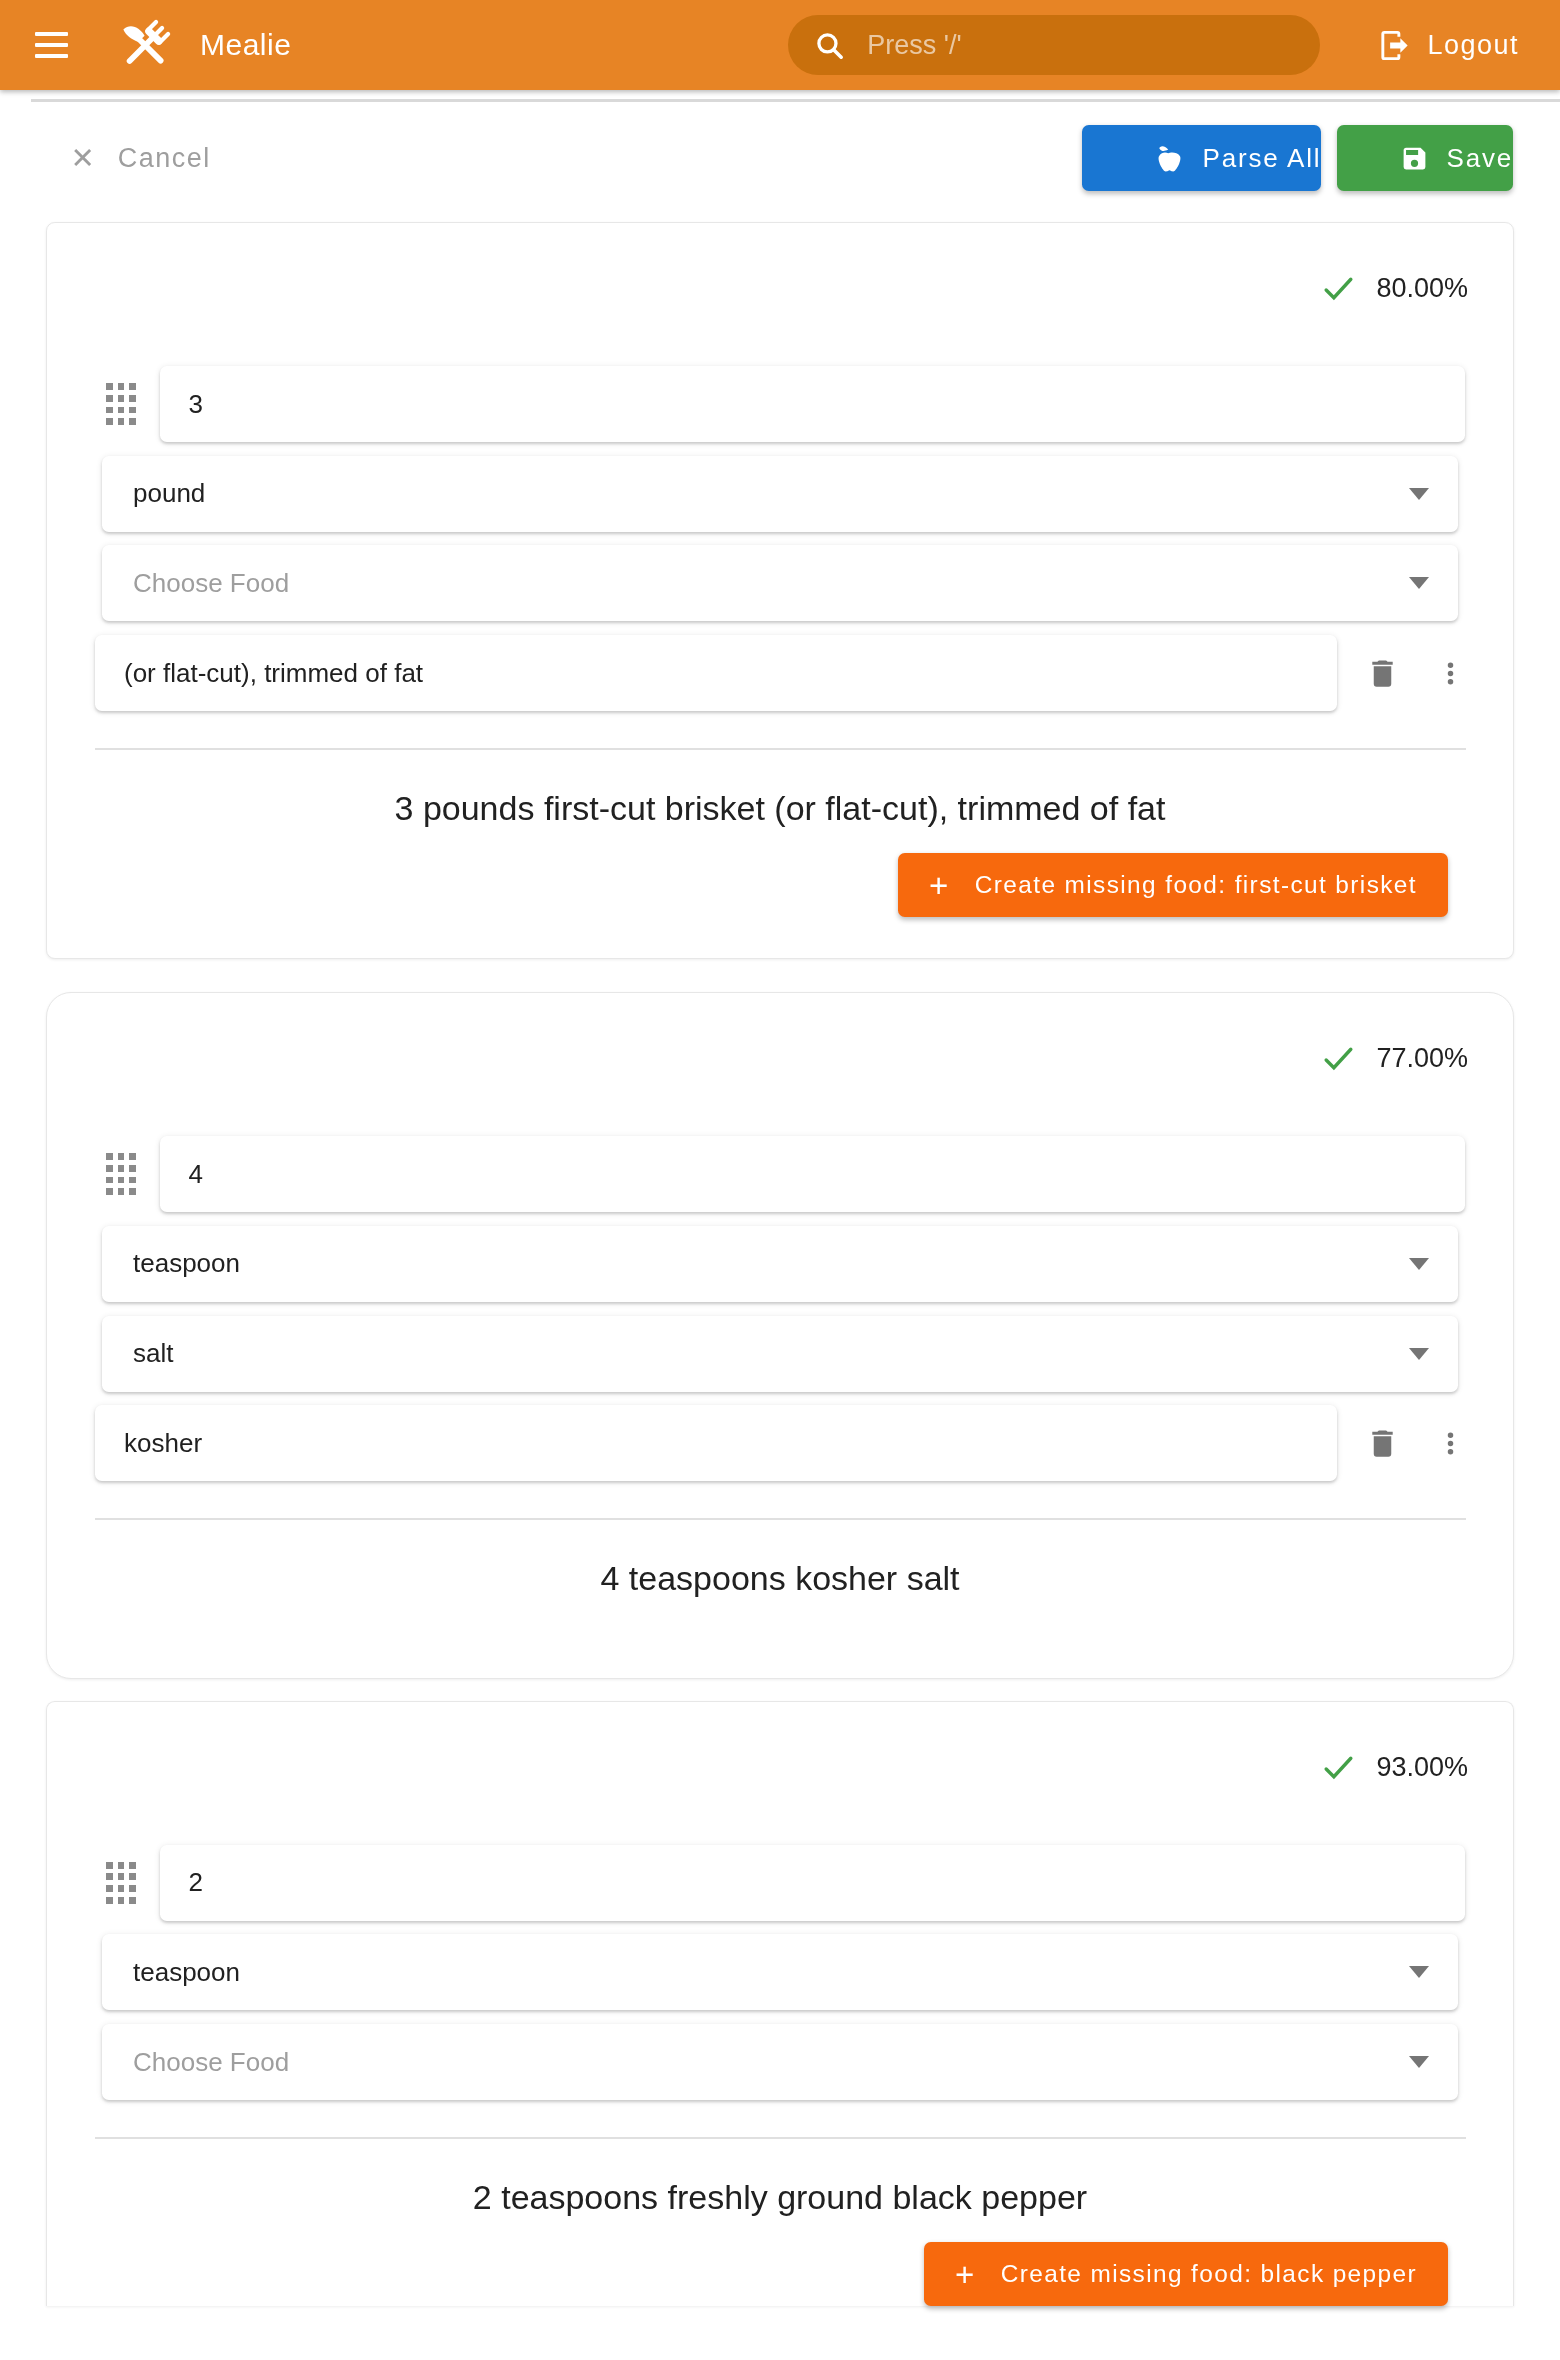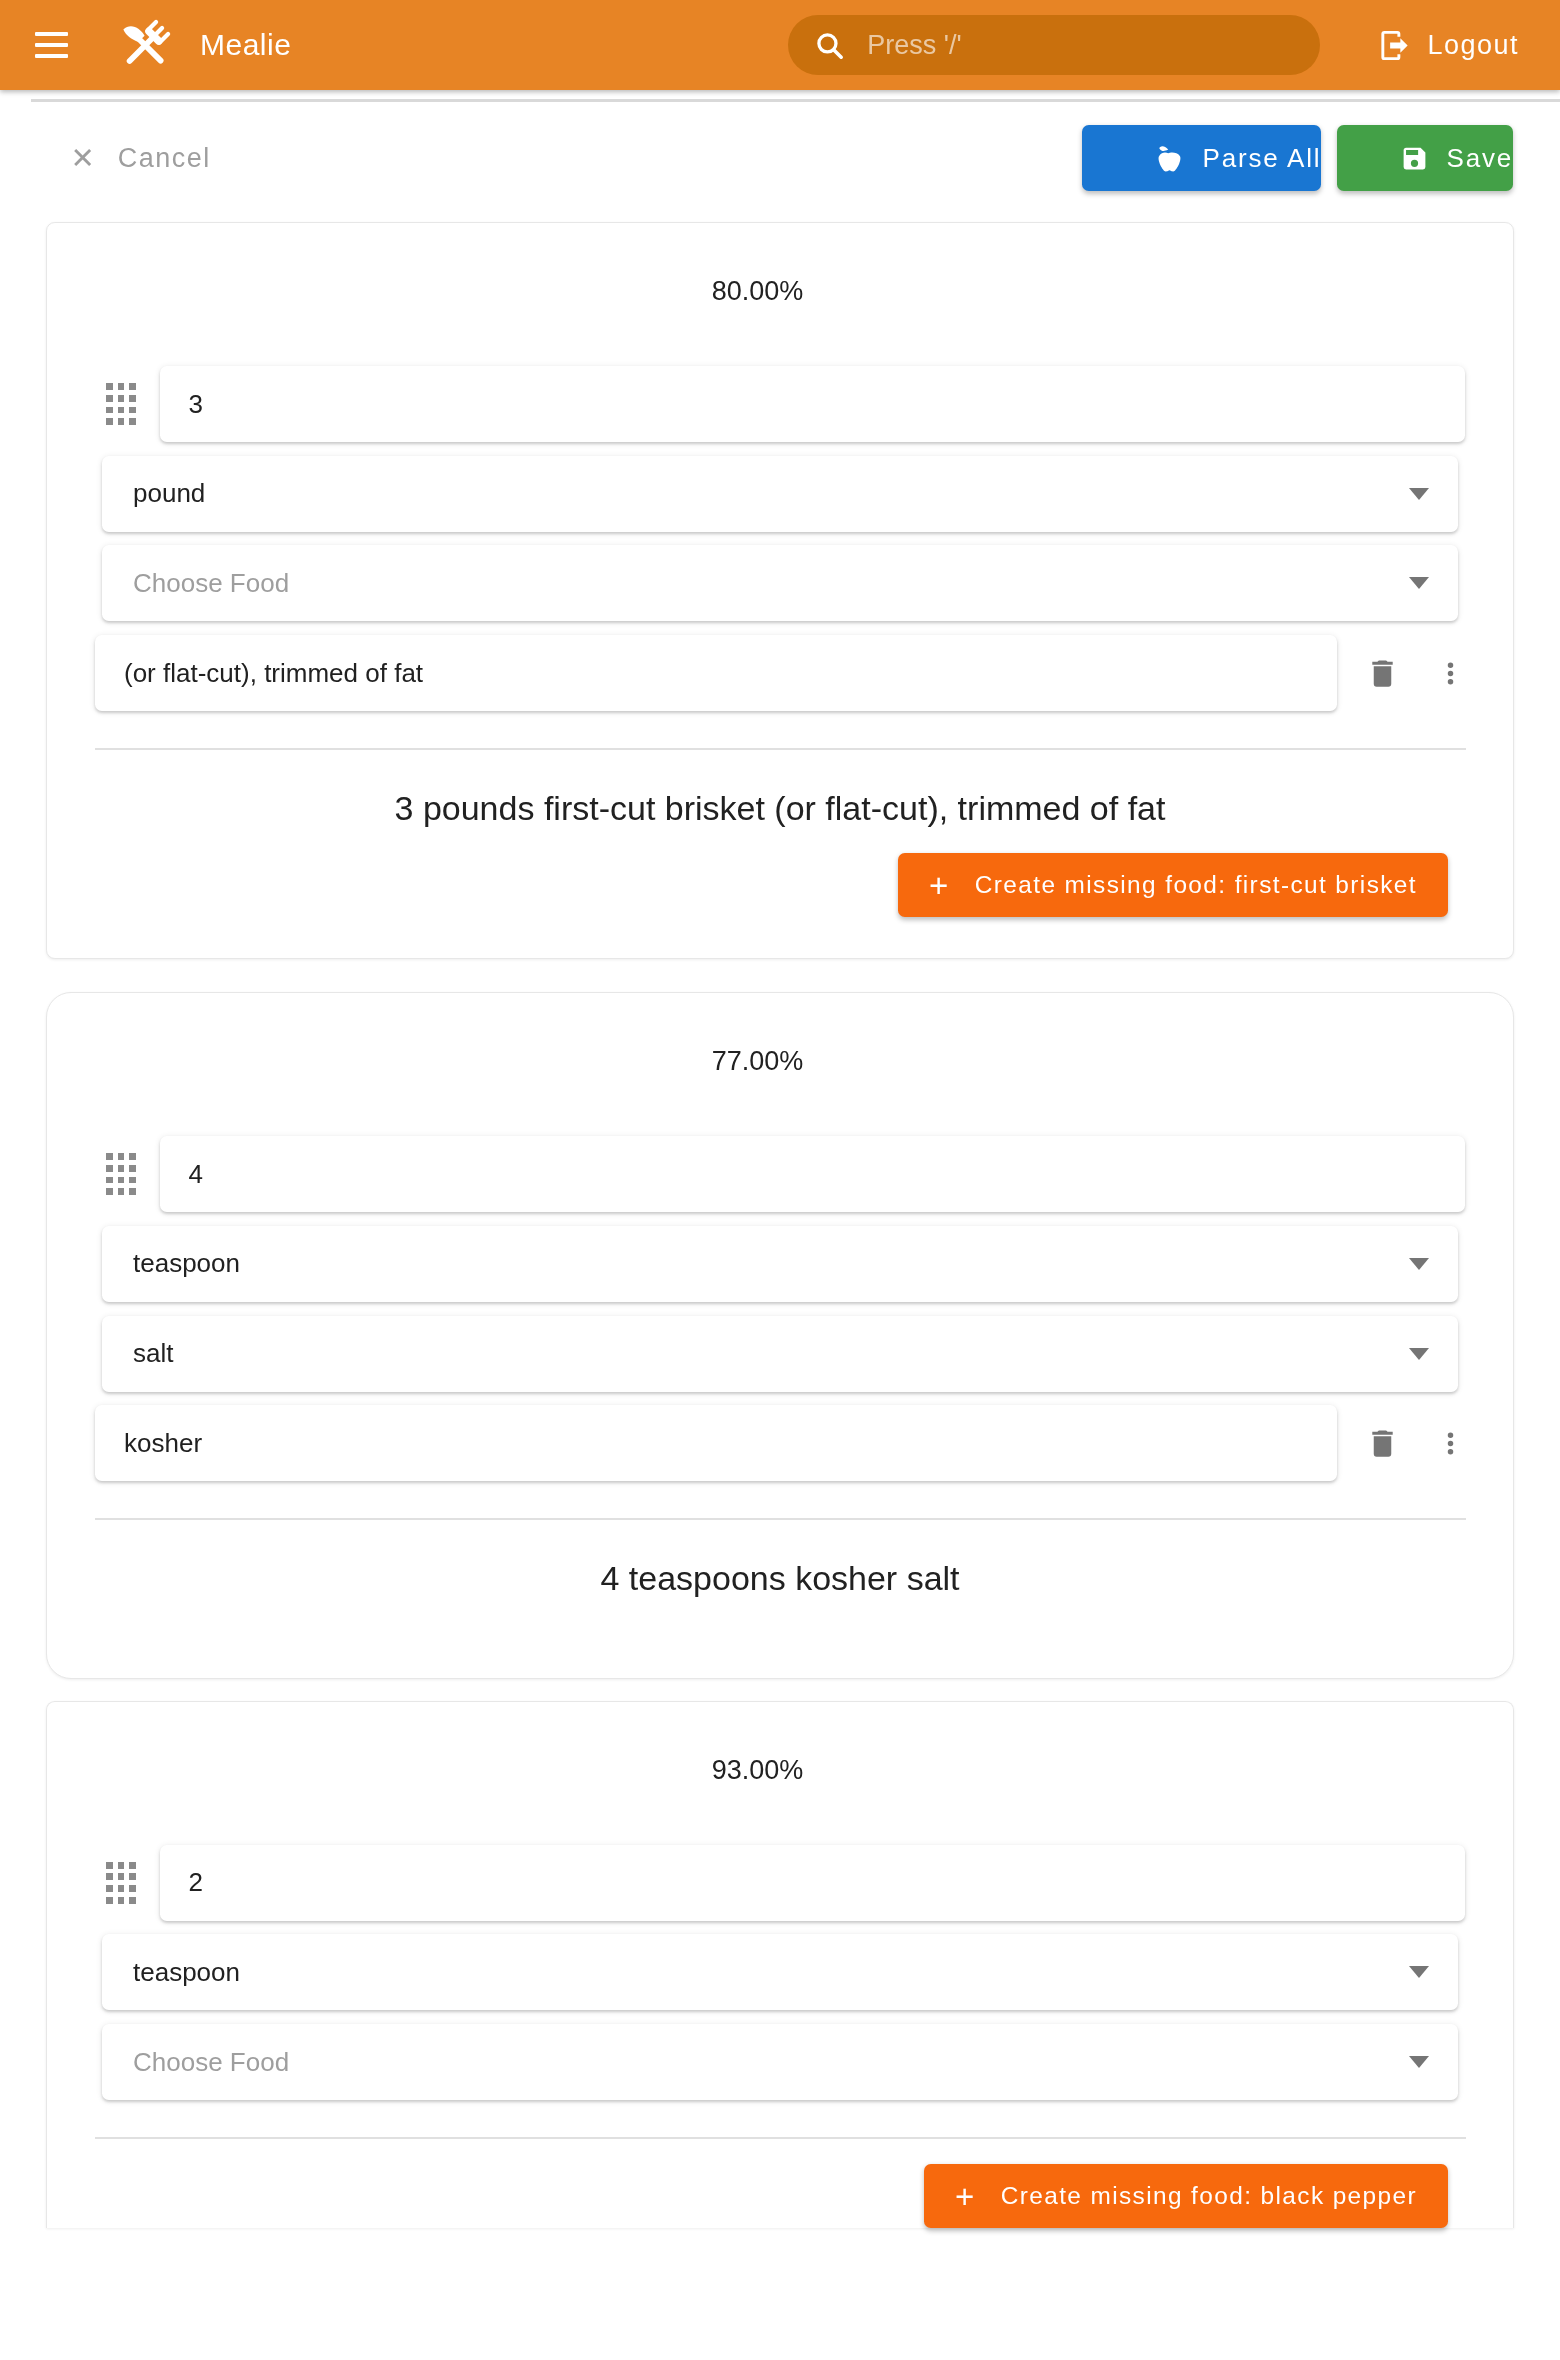--- a/index.html
+++ b/index.html
@@ -48,21 +48,21 @@
   .parse-all{margin-left:auto;background:var(--parse_all_bg);width:239px;}
   .save{margin-left:15.6px;background:var(--save_bg);width:176px;}
 
   
   .card{margin:31px 46px 0 46px;background:#fff;border:1px solid #E7E7E7;border-radius:8.8px;
     box-shadow:0 1px 2.9px rgba(0,0,0,.07);display:flex;flex-direction:column;padding-bottom:41px;}
   .card.no-create{margin-top:33px;padding-bottom:80px;border-radius:25px;}
   .card.clipped{margin-top:21.5px;border-bottom:none;border-radius:8.8px 8.8px 0 0;padding-bottom:0;}
 
   .conf-row{display:flex;align-items:center;justify-content:flex-end;gap:19.5px;
-    padding:47px 45px 0 0;height:84px;flex-direction:column;}
+    padding:47px 45px 0 0;height:84px;}
   .conf-row .conf{font-size:27px;color:var(--text_primary);}
 
   .qty-row{display:flex;align-items:center;margin-top:59px;}
   .drag{margin-left:59px;width:37px;height:49px;display:grid;cursor:grab;
     grid-template-columns:repeat(3,6.8px);grid-template-rows:repeat(4,6.8px);gap:4.9px;align-content:center;}
   .drag i{background:#8a8a8a;display:block;}
   .field{height:76px;background:#fff;border:none;border-radius:6.8px;outline:none;
     box-shadow:0 2px 2.9px rgba(0,0,0,.16),0 1px 6.8px rgba(0,0,0,.10);
     font-size:26px;color:var(--text_primary);font-family:inherit;padding:0 29px;}
   .qty{flex:1;margin-left:16.6px;margin-right:48px;}
@@ -285,18 +285,19 @@
   </div>
   <div class="select">
     <span class="sel-text">teaspoon</span>
     <span class="caret"></span>
   </div>
   <div class="select">
     <span class="sel-text placeholder">Choose Food</span>
     <span class="caret"></span>
   </div>
   <div class="h-divider"></div>
+  <p class="summary">2 teaspoons freshly ground black pepper</p>
   <button class="create-btn">
     <span class="plus">+</span>
     <span>Create missing food: black pepper</span>
   </button>
 </section>
 
 
 </body></html>

